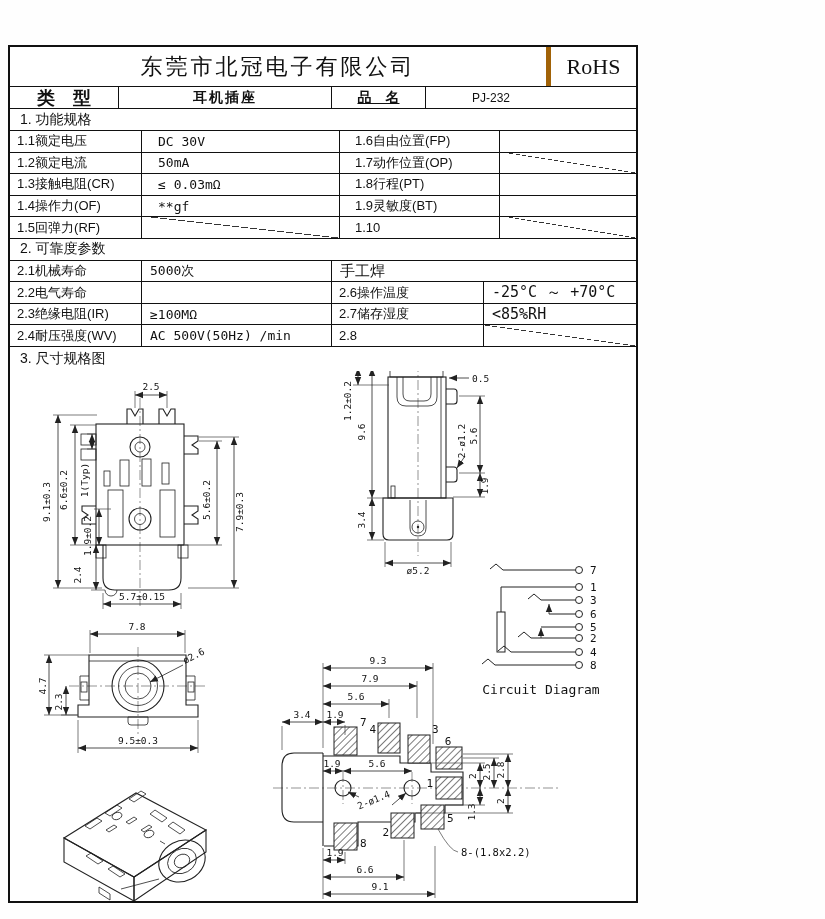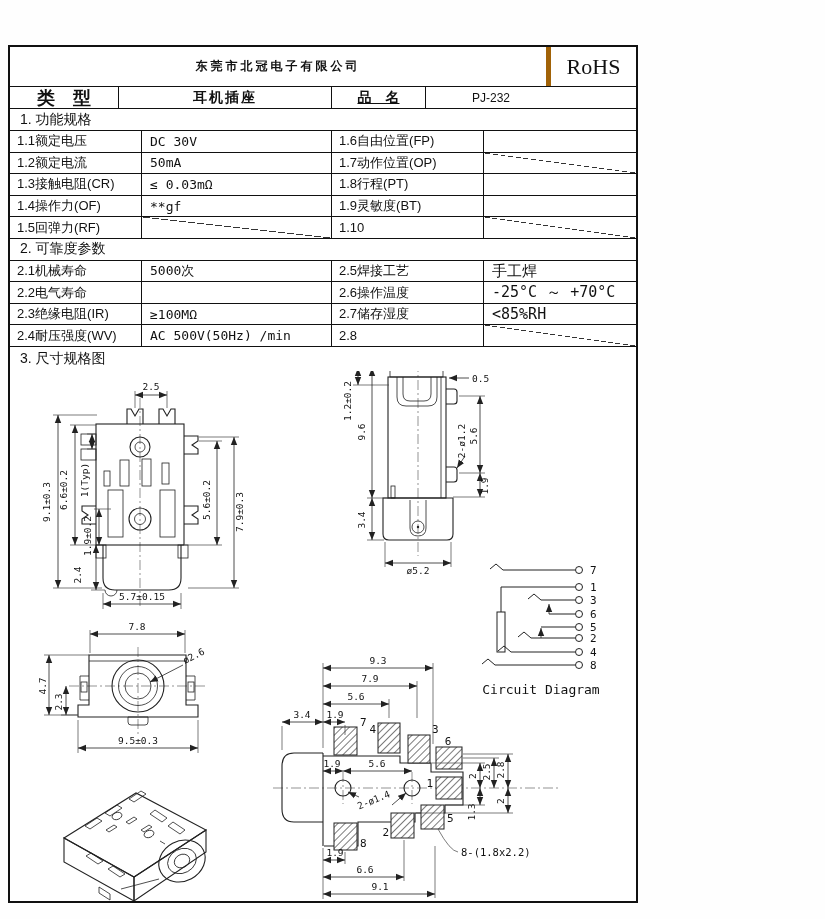--- a/index.html
+++ b/index.html
@@ -2,24 +2,24 @@
 <html><head>
 <meta charset="utf-8">
 <style>
   html,body{margin:0;padding:0;background:#fff;}
   .page{position:relative;width:825px;height:919px;background:#fefefe;overflow:hidden;
         font-family:"Liberation Sans","DejaVu Sans",sans-serif;color:#111;}
   .frame{position:absolute;left:8px;top:45px;width:630px;height:858px;
          border:2px solid #111;box-sizing:border-box;background:#fff;}
   .row{display:flex;border-bottom:1px solid #111;box-sizing:border-box;}
   .rh{height:40px;} .rm{height:22px;} .rs{height:22px;}
-  .r1{height:21.6px;} .r2{height:21.5px;} .r3{height:24px;border-bottom:none;}
+  .r1{height:21.6px;gap:8px;} .r2{height:21.5px;} .r3{height:24px;border-bottom:none;}
   .cell{box-sizing:border-box;display:flex;align-items:center;overflow:hidden;white-space:nowrap;}
   .br{border-right:1px solid #111;}
-  .company{flex:1;justify-content:center;font-size:12px;font-weight:bold;letter-spacing:3px;text-align:center;}
+  .company{flex:1;justify-content:center;font-size:22px;font-weight:normal;letter-spacing:3px;text-align:center;}
   .rohs{width:90px;justify-content:center;font-family:"Liberation Serif","DejaVu Serif",serif;font-size:22px;}
   .m1{width:109px;justify-content:center;font-weight:bold;font-size:18px;}
   .m2{width:213px;justify-content:center;font-weight:bold;font-size:14px;letter-spacing:2px;}
   .m3{width:94px;justify-content:center;font-weight:bold;font-size:14px;text-decoration:underline;}
   .m4{flex:1;padding-left:46px;font-size:12px;font-family:Liberation Sans, sans-serif;}
   .sec{padding-left:10px;font-size:14px;align-items:center;display:flex;}
   .c1{width:132px;padding-left:7px;font-size:13px;}
   .c2{width:190px;padding-left:8px;font-size:13px;font-family:"DejaVu Sans Mono","Liberation Mono",monospace;}
   .c3{width:152px;padding-left:7px;font-size:13px;}
   .c4{flex:1;padding-left:8px;font-size:15px;font-family:"DejaVu Sans Mono","Liberation Mono",monospace;}
@@ -90,21 +90,20 @@
     <div class="cell c4 slash"></div>
   </div>
 
   <div class="row rs">
     <div class="cell sec" style="flex:1">2.  可靠度参数</div>
   </div>
 
   <div class="row r2">
     <div class="cell c1 br">2.1机械寿命</div>
     <div class="cell c2 br">5000次</div>
-    <div class="cell c3 br">2.5焊接工艺</div>
     <div class="cell c4">手工焊</div>
   </div>
   <div class="row r2">
     <div class="cell c1 br">2.2电气寿命</div>
     <div class="cell c2 br"></div>
     <div class="cell c3 br">2.6操作温度</div>
     <div class="cell c4">-25°C ～ +70°C</div>
   </div>
   <div class="row r2">
     <div class="cell c1 br">2.3绝缘电阻(IR)</div>

